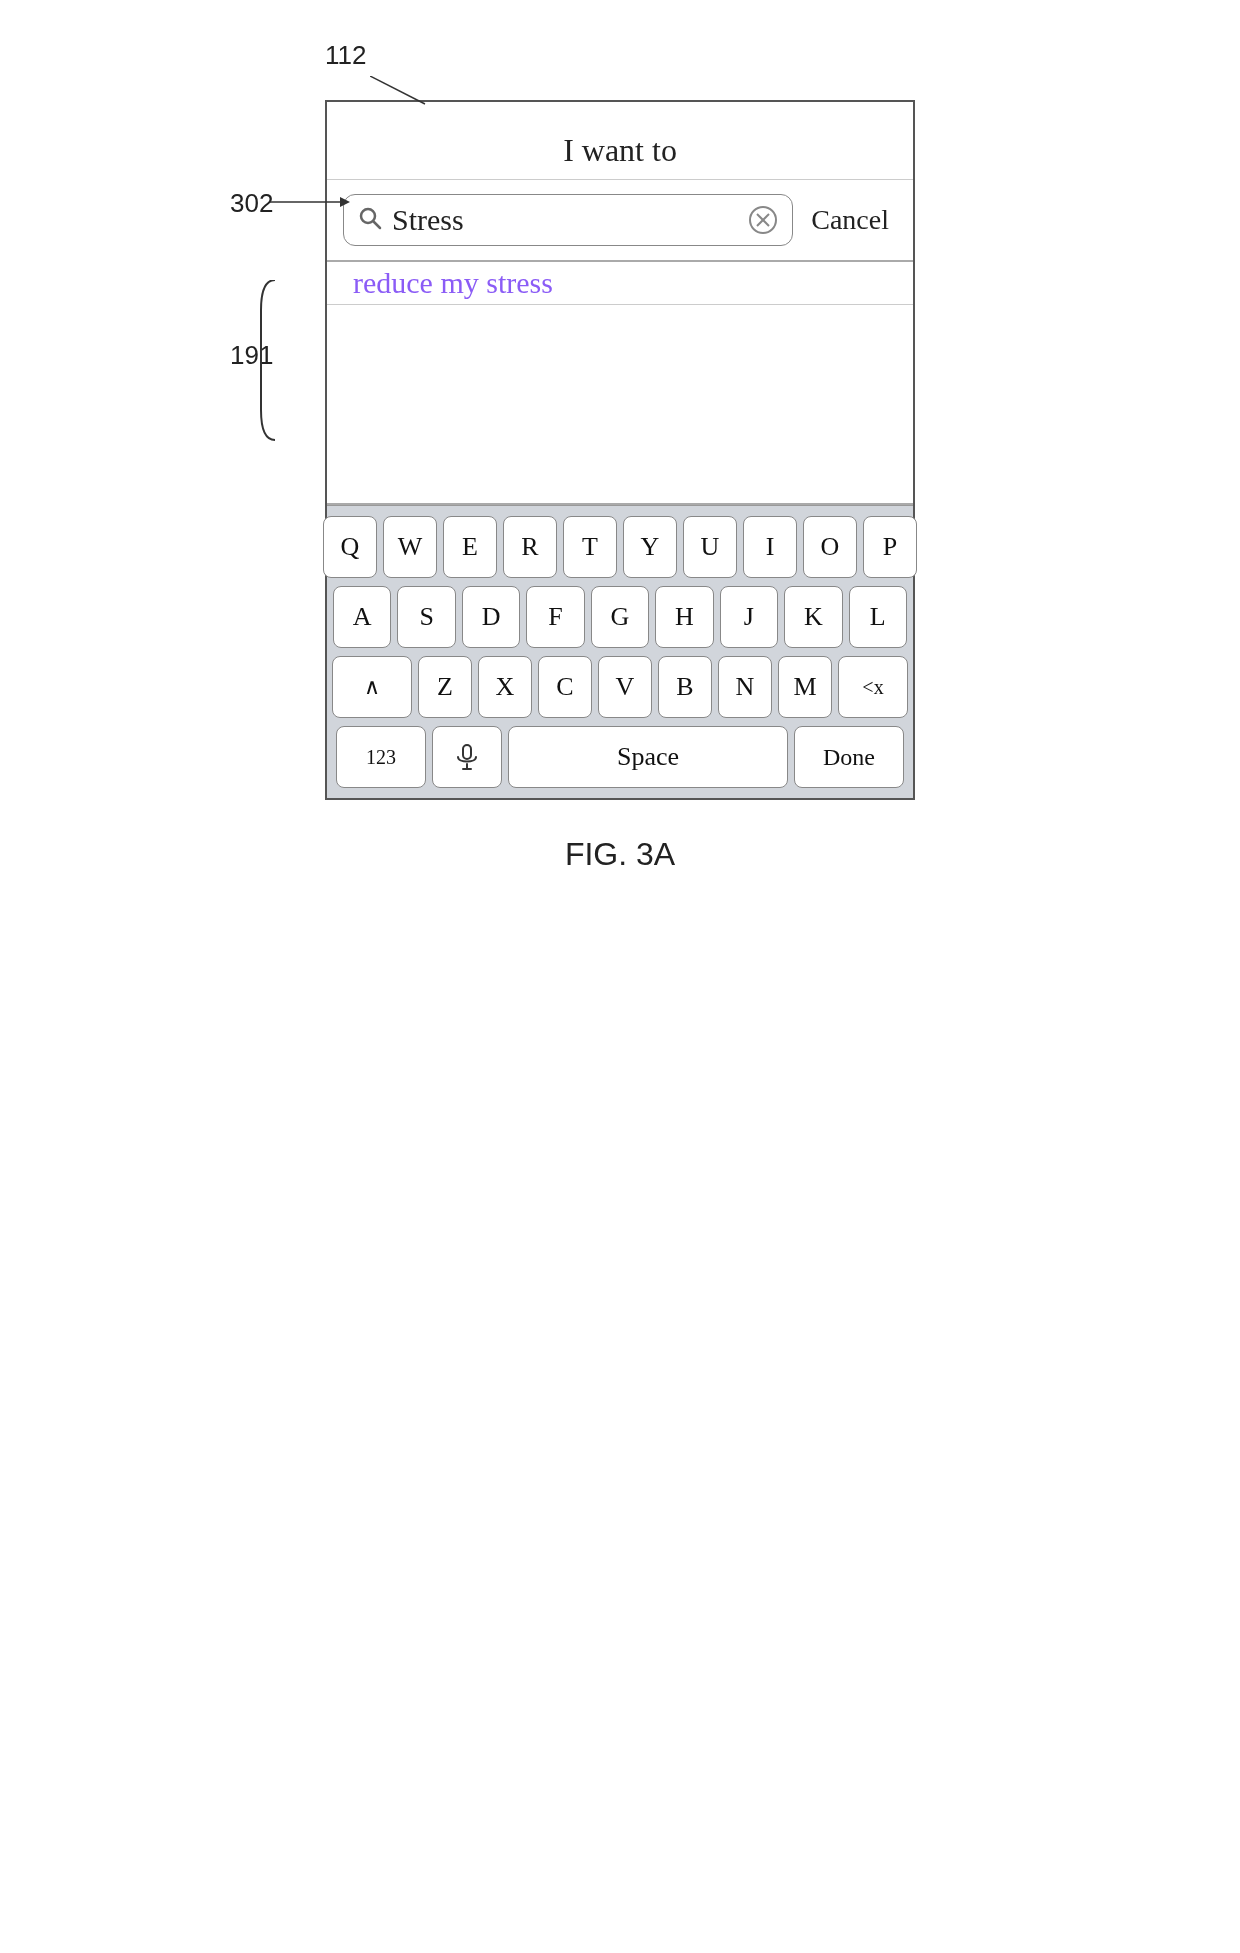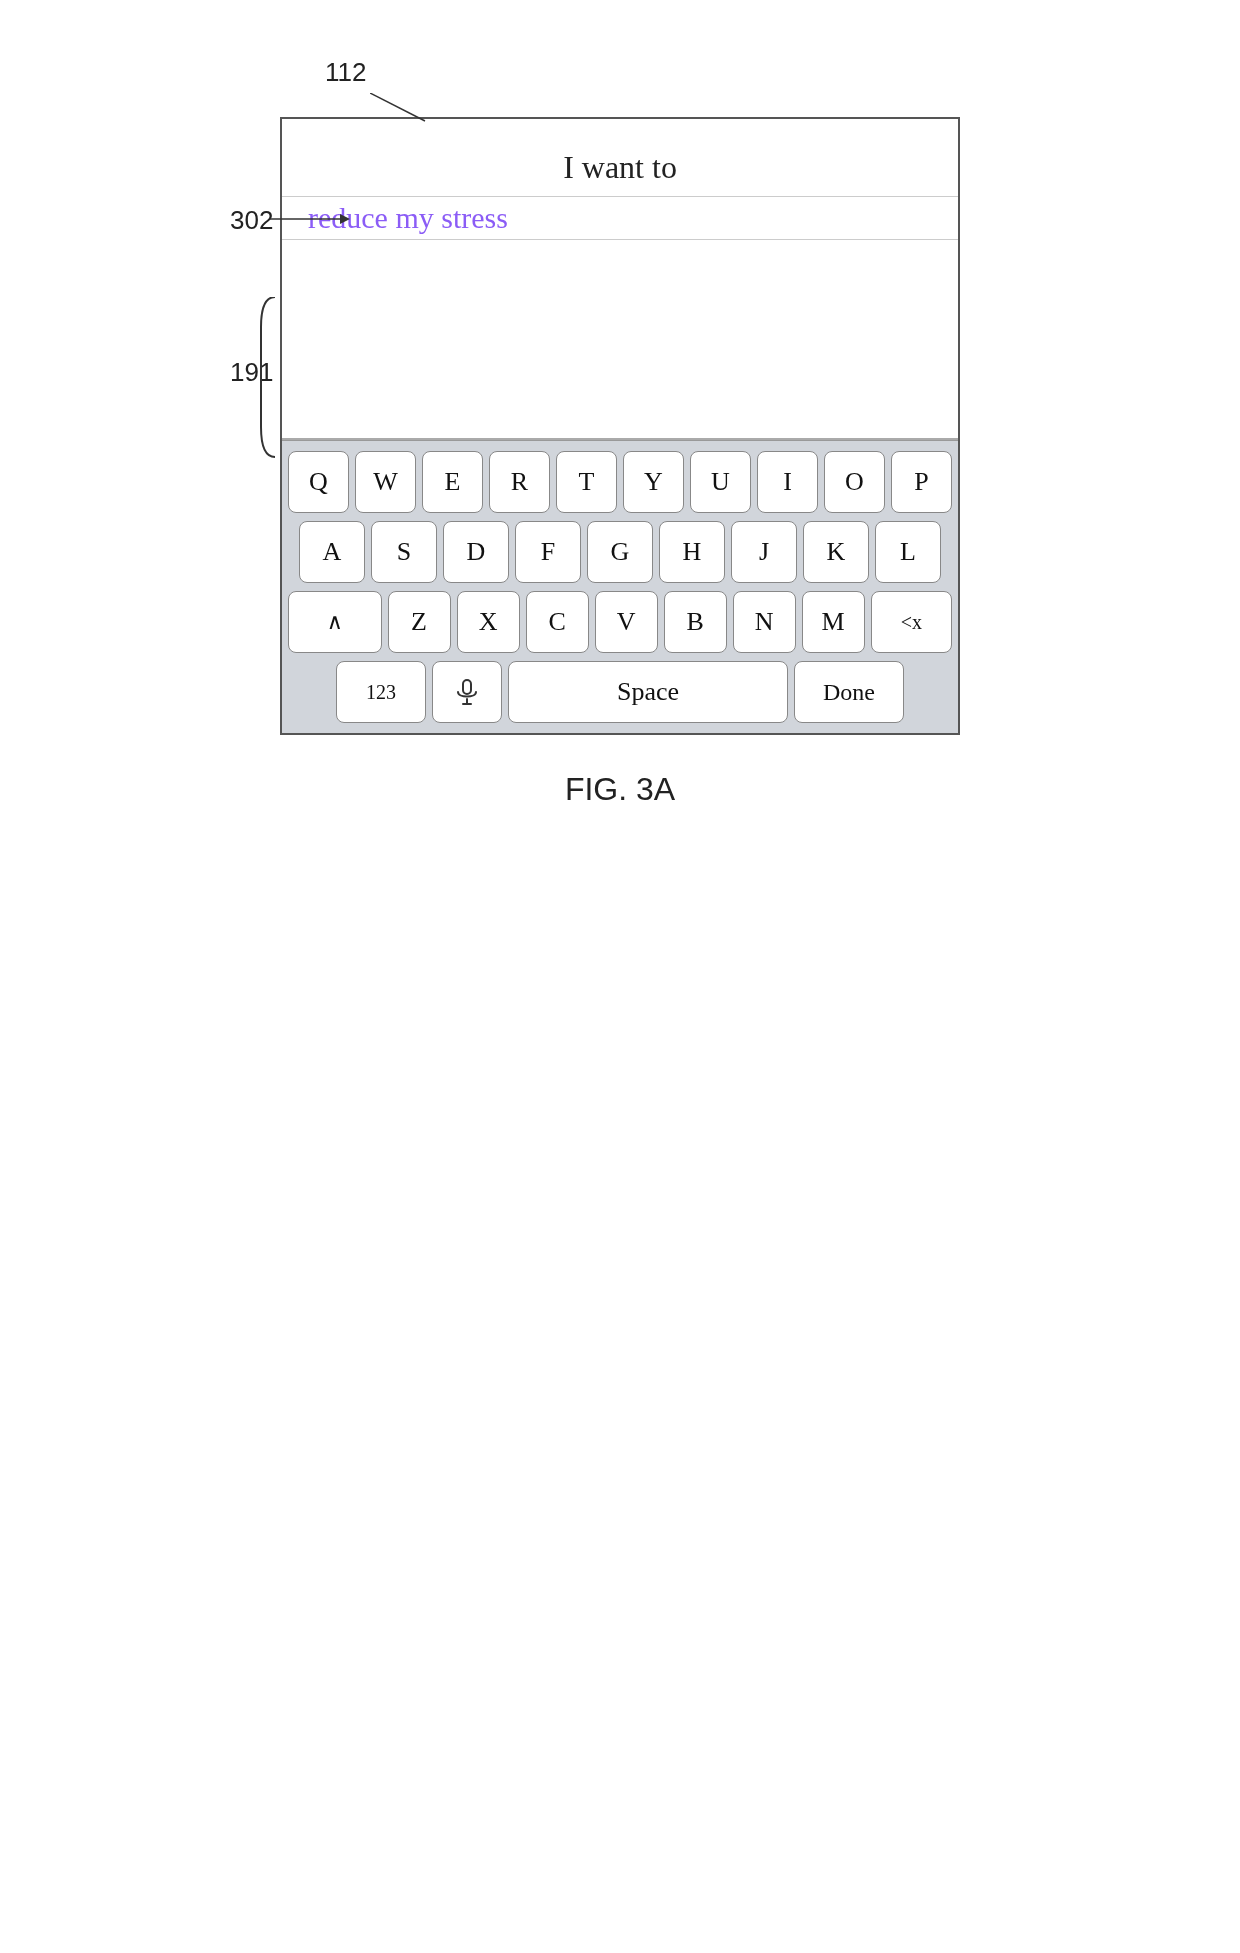--- a/index.html
+++ b/index.html
@@ -14,21 +14,20 @@
       align-items: center;
       padding: 40px 0 60px 0;
     }
 
     .outer-wrapper {
       position: relative;
       width: 900px;
       display: flex;
       flex-direction: column;
       align-items: center;
-      margin-top: 17px;
     }
 
     
     .label-112 {
       position: absolute;
       top: 0px;
       left: 155px;
       font-size: 26px;
       font-family: Arial, sans-serif;
       color: #222;
@@ -74,21 +73,21 @@
       position: absolute;
       top: 240px;
       left: 87px;
       width: 20px;
       height: 260px;
     }
 
     
     .phone-ui {
       margin-top: 60px;
-      width: 680px;
+      width: 590px;
       border: 2px solid #555;
       background: #fff;
       display: flex;
       flex-direction: column;
     }
 
     
     .header-area {
       padding: 30px 20px 10px 20px;
       text-align: center;
@@ -268,20 +267,37 @@
 
     <path d="M18,0 Q4,0 4,30 Q4,130 4,130 Q4,160 18,160" fill="none" stroke="#333" stroke-width="2"></path>
   </svg>
 
   <div class="phone-ui">
 
     <div class="header-area">
       <span class="header-title">I want to</span>
     </div>
 
+    <div class="search-row">
+      <div class="search-box">
+        <span class="search-icon-svg">
+          <svg width="24" height="24" viewBox="0 0 24 24" fill="none" stroke="#666" stroke-width="2.5" stroke-linecap="round" stroke-linejoin="round">
+            <circle cx="10" cy="10" r="7"></circle>
+            <line x1="15.5" y1="15.5" x2="22" y2="22"></line>
+          </svg>
+        </span>
+        <span class="search-input-text">Stress</span>
+        <svg class="clear-icon" viewBox="0 0 30 30">
+          <circle cx="15" cy="15" r="13" fill="none" stroke="#888" stroke-width="2"></circle>
+          <line x1="9" y1="9" x2="21" y2="21" stroke="#888" stroke-width="2"></line>
+          <line x1="21" y1="9" x2="9" y2="21" stroke="#888" stroke-width="2"></line>
+        </svg>
+      </div>
+      <button class="cancel-button">Cancel</button>
+    </div>
 
     <div class="suggestion-item">reduce my stress</div>
 
     <div class="empty-area"></div>
 
     <div class="keyboard">
 
       <div class="key-row">
         <div class="key">Q</div>
         <div class="key">W</div>

